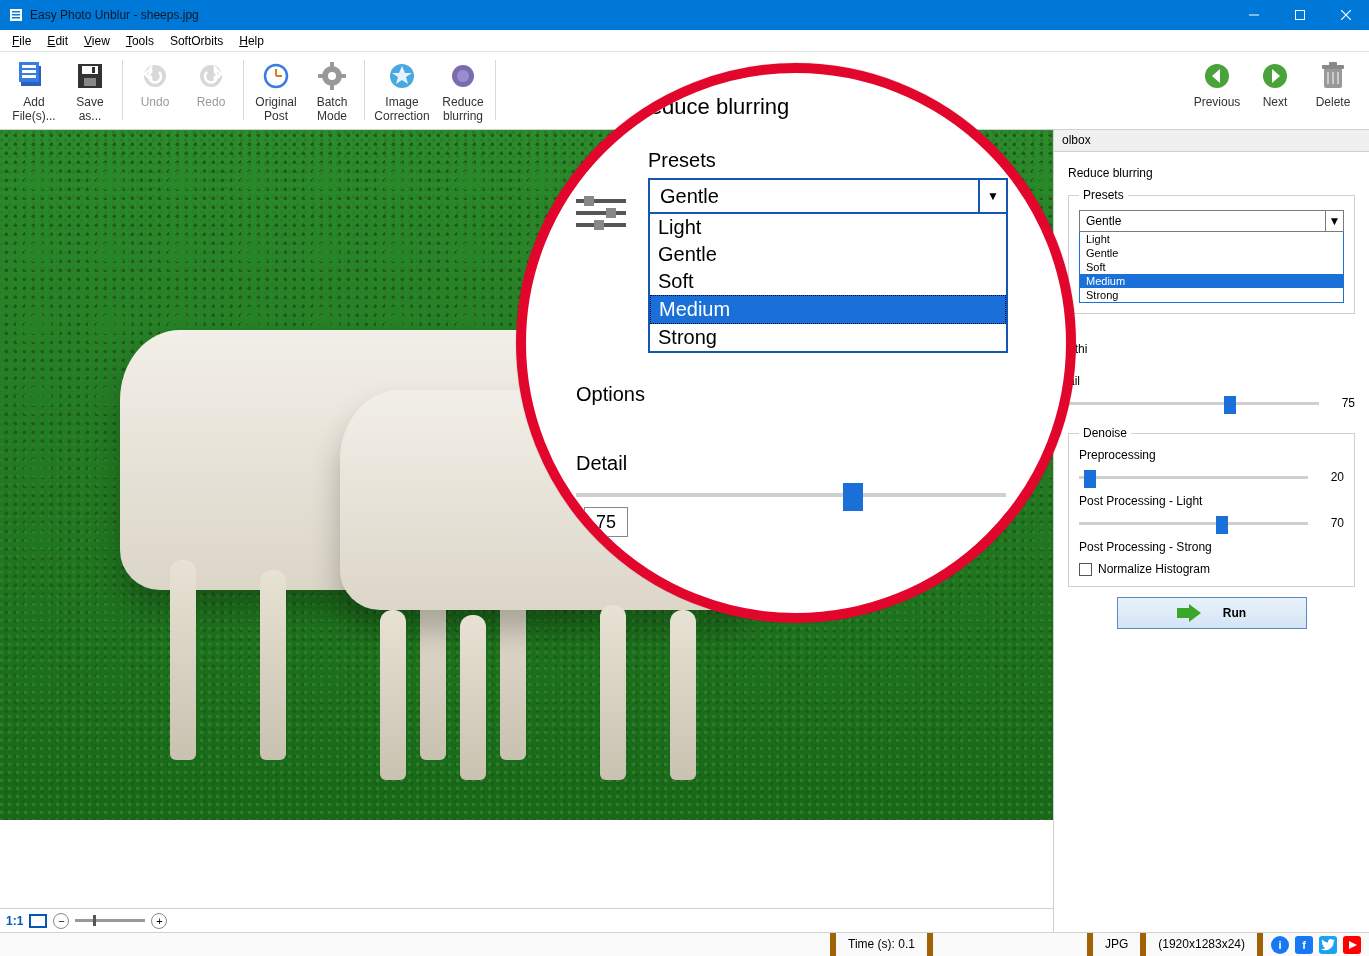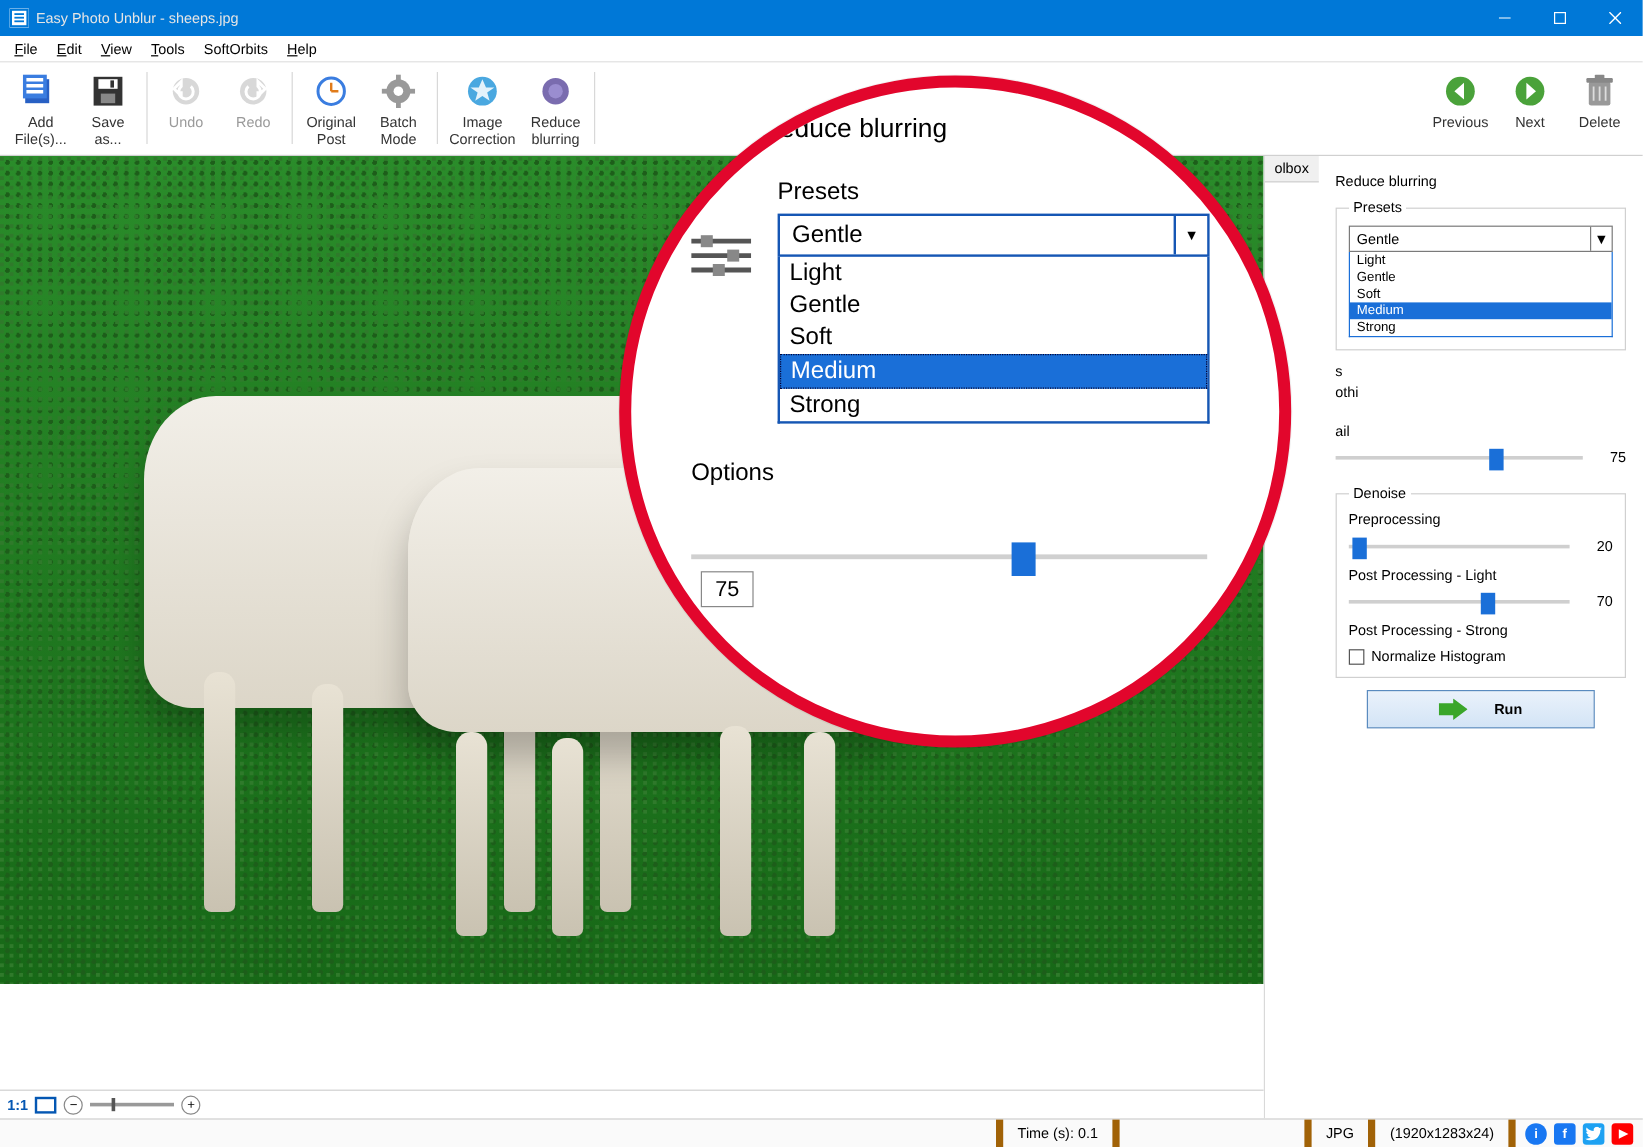--- a/index.html
+++ b/index.html
@@ -1,19 +1,19 @@
 <!DOCTYPE html>
 <html><head>
 <meta charset="utf-8">
 <style>
 * { box-sizing: border-box; margin: 0; padding: 0; font-family: "Segoe UI", Tahoma, sans-serif; font-size: 12px; }
 html, body { width: 1369px; height: 956px; overflow: hidden; background:#fff; }
 
 
-.titlebar { height: 30px; background: #0078d7; color:#e5e5e5; display:flex; align-items:center; padding:0 0 0 8px; }
+.titlebar { height: 30px; background: #0078d7; color:#0f172a; display:flex; align-items:center; padding:0 0 0 8px; }
 .titlebar .app-icon { width:16px; height:16px; margin-right:6px; background:#fff; display:inline-block; }
 .titlebar .app-icon svg { display:block; }
 .titlebar .title { flex:0 0 auto; font-size:12px; }
 .titlebar .spacer { flex:1; }
 .titlebar .winbtn { width:46px; height:30px; display:flex; align-items:center; justify-content:center; color:#fff; }
 
 
 .menubar { height:22px; border-bottom:1px solid #e0e0e0; display:flex; align-items:center; padding:0 4px; }
 .menubar .mitem { padding:2px 8px; cursor:default; }
 .menubar .mitem .ul { text-decoration:underline; }
@@ -52,21 +52,21 @@
 .sheep.b .leg.l4 { left:330px; height:170px; }
 
 .canvas .footer { position:absolute; left:0; right:0; bottom:0; height:24px; border-top:1px solid #d0d0d0; display:flex; align-items:center; gap:6px; padding:0 6px; background:#fff; }
 .canvas .footer .scale { color:#0457b3; font-weight:600; }
 .canvas .footer .fit { width:18px; height:14px; border:2px solid #0457b3; display:inline-block; }
 .canvas .footer .zoombtn { width:16px; height:16px; border:1px solid #888; border-radius:50%; display:flex; align-items:center; justify-content:center; font-size:11px; }
 .canvas .footer .track { width:70px; height:3px; background:#999; position:relative; }
 .canvas .footer .track .knob { position:absolute; left:18px; top:-4px; width:3px; height:11px; background:#555; }
 
 
-.panel { flex:1; border-left:1px solid #d0d0d0; display:flex; flex-direction:row; }
+.panel { flex:1; border-left:1px solid #d0d0d0; display:flex; flex-direction:column; }
 .panel .ptitle { height:22px; background:#f0f0f0; border-bottom:1px solid #d0d0d0; padding:3px 8px; font-size:12px; }
 .panel .body { flex:1; padding:10px 14px 10px 14px; overflow:hidden; }
 .panel .section-head { margin:4px 0 8px; font-size:12px; }
 .panel fieldset { border:1px solid #d0d0d0; padding:8px 10px 10px; margin-bottom:10px; }
 .panel legend { padding:0 4px; }
 .panel .combo { width:100%; height:22px; border:1px solid #7a7a7a; display:flex; align-items:center; background:#fff; }
 .panel .combo .cval { flex:1; padding:0 6px; }
 .panel .combo .carrow { width:18px; height:100%; border-left:1px solid #7a7a7a; display:flex; align-items:center; justify-content:center; }
 .panel .row { display:flex; align-items:center; gap:8px; margin-top:6px; }
 .panel .slider { flex:1; height:18px; position:relative; }
@@ -407,20 +407,21 @@
           <div class="o">Soft</div>
           <div class="o sel">Medium</div>
           <div class="o">Strong</div>
         </div>
       </div>
     </div>
     <div style="display:flex; gap:22px;">
        <div class="optlabel" style="width:72px;">Options</div>
     </div>
     <div class="mslider">
+      <div class="lab">Detail</div>
       <span class="bar">
         <span class="t"></span><span class="th" style="left:62%;"></span>
       </span>
       <span class="num">75</span>
     </div>
   </div>
 </div>
 
 <div class="statusbar">
   <div class="cell flex"></div>

